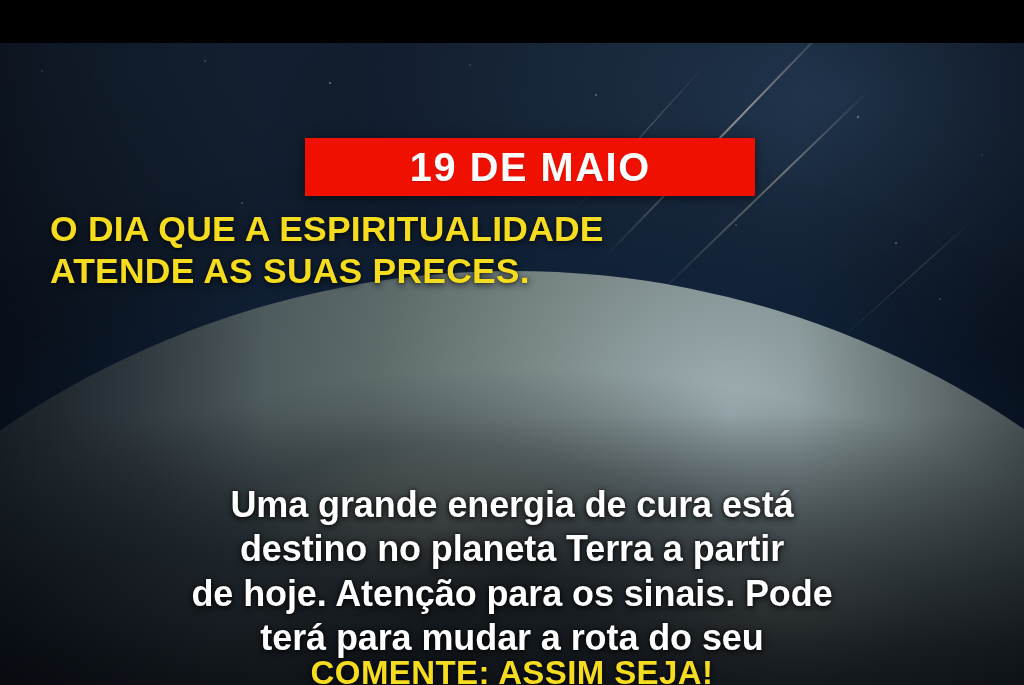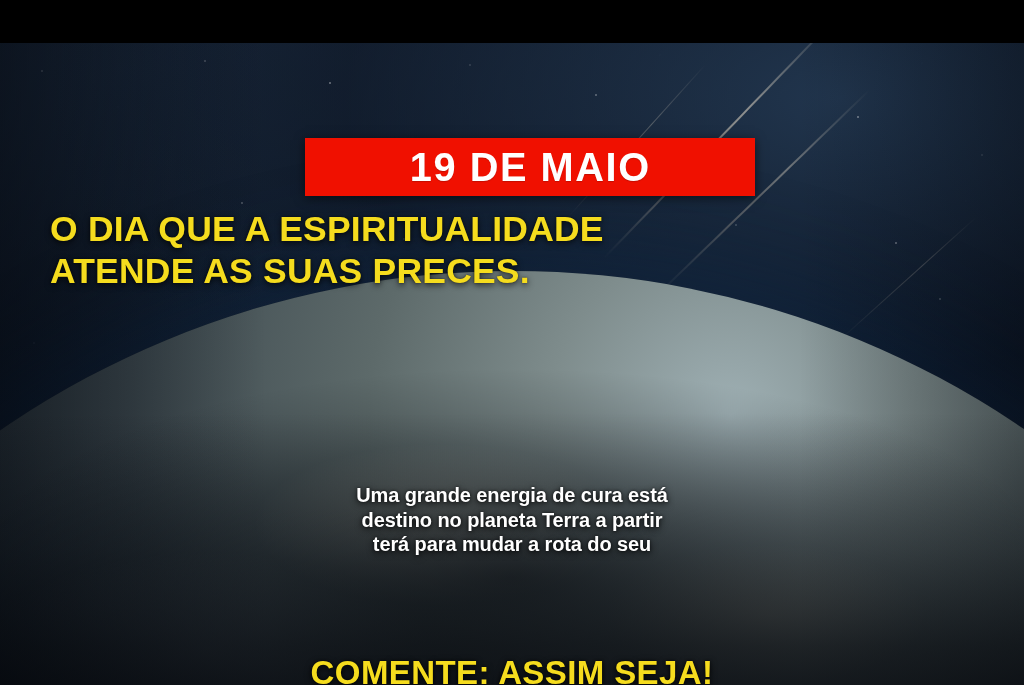--- a/index.html
+++ b/index.html
@@ -177,21 +177,21 @@
     letter-spacing:.2px;
     text-shadow:0 2px 6px rgba(0,0,0,.72), 0 0 2px rgba(0,0,0,.5);
   }
   .headline .ln{display:block;white-space:nowrap;}
 
   .body-copy{
     position:absolute;
     left:52px;top:440px;width:920px;
     text-align:center;
     color:#ffffff;
-    font-size:20px;
+    font-size:36px;
     font-weight:700;
     line-height:1.235;
     letter-spacing:-.1px;
     text-shadow:0 2px 7px rgba(0,0,0,.85), 0 0 3px rgba(0,0,0,.65);
   }
   .body-copy .ln{display:block;white-space:nowrap;}
 
   .cta{
     position:absolute;
     left:52px;top:612px;width:920px;
@@ -229,20 +229,21 @@
     </div>
 
     <div class="headline">
       <span class="ln">O DIA QUE A ESPIRITUALIDADE</span>
       <span class="ln">ATENDE AS SUAS PRECES.</span>
     </div>
 
     <div class="body-copy">
       <span class="ln">Uma grande energia de cura está</span>
       <span class="ln">destino no planeta Terra a partir</span>
+      <span class="ln">de hoje. Atenção para os sinais. Pode</span>
       <span class="ln">terá para mudar a rota do seu</span>
     </div>
 
     <div class="cta">COMENTE: ASSIM SEJA!</div>
 
   </div>
 
   <div class="bottom-strip"></div>
 </div>
 

